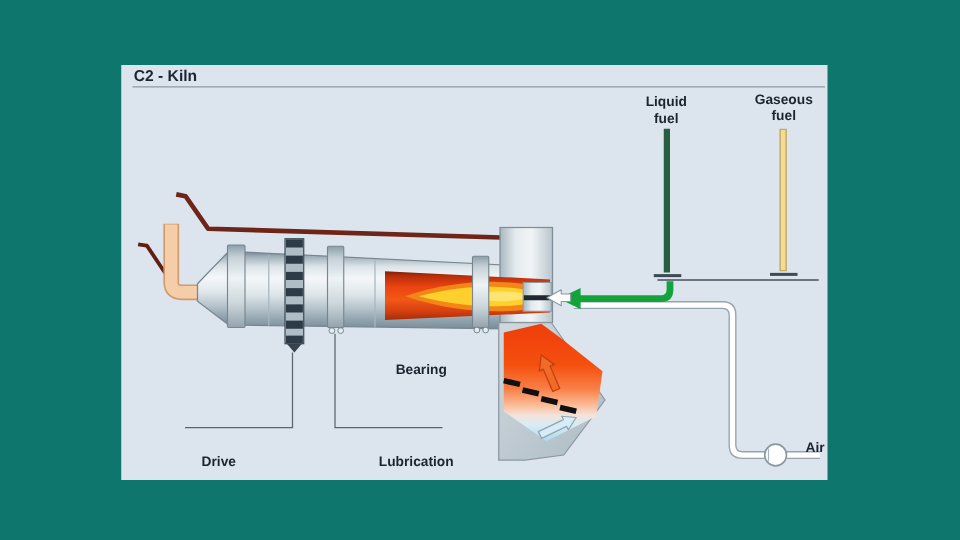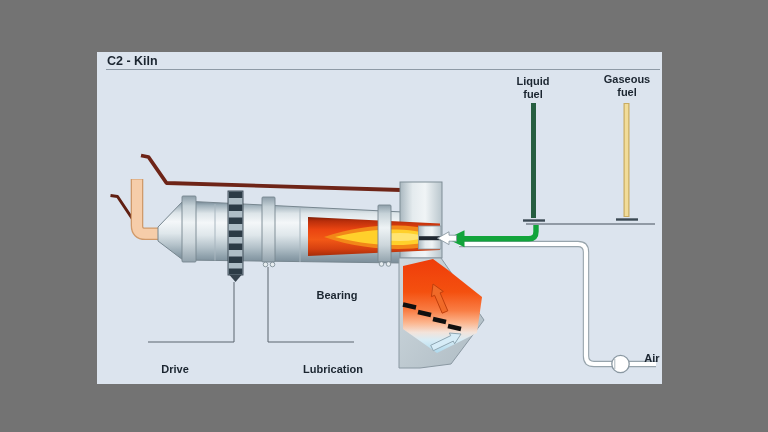--- a/index.html
+++ b/index.html
@@ -1,16 +1,16 @@
 <!DOCTYPE html>
 <html><head>
 <meta charset="utf-8">
 <style>
   html,body{margin:0;padding:0;background:#ffffff;}
-  .stage{position:relative;width:768px;height:432px;background:#737373;overflow:hidden;
+  .stage{position:relative;width:768px;height:432px;background:#0f766e;overflow:hidden;
          font-family:"Liberation Sans",sans-serif;}
   svg{position:absolute;left:0;top:0;}
   text{font-family:"Liberation Sans",sans-serif;font-weight:bold;fill:#1b2530;}
   .t-title{font-size:12.5px;}
   .t-label{font-size:11px;}
 </style>
 </head>
 <body>
 
 <div class="stage">

